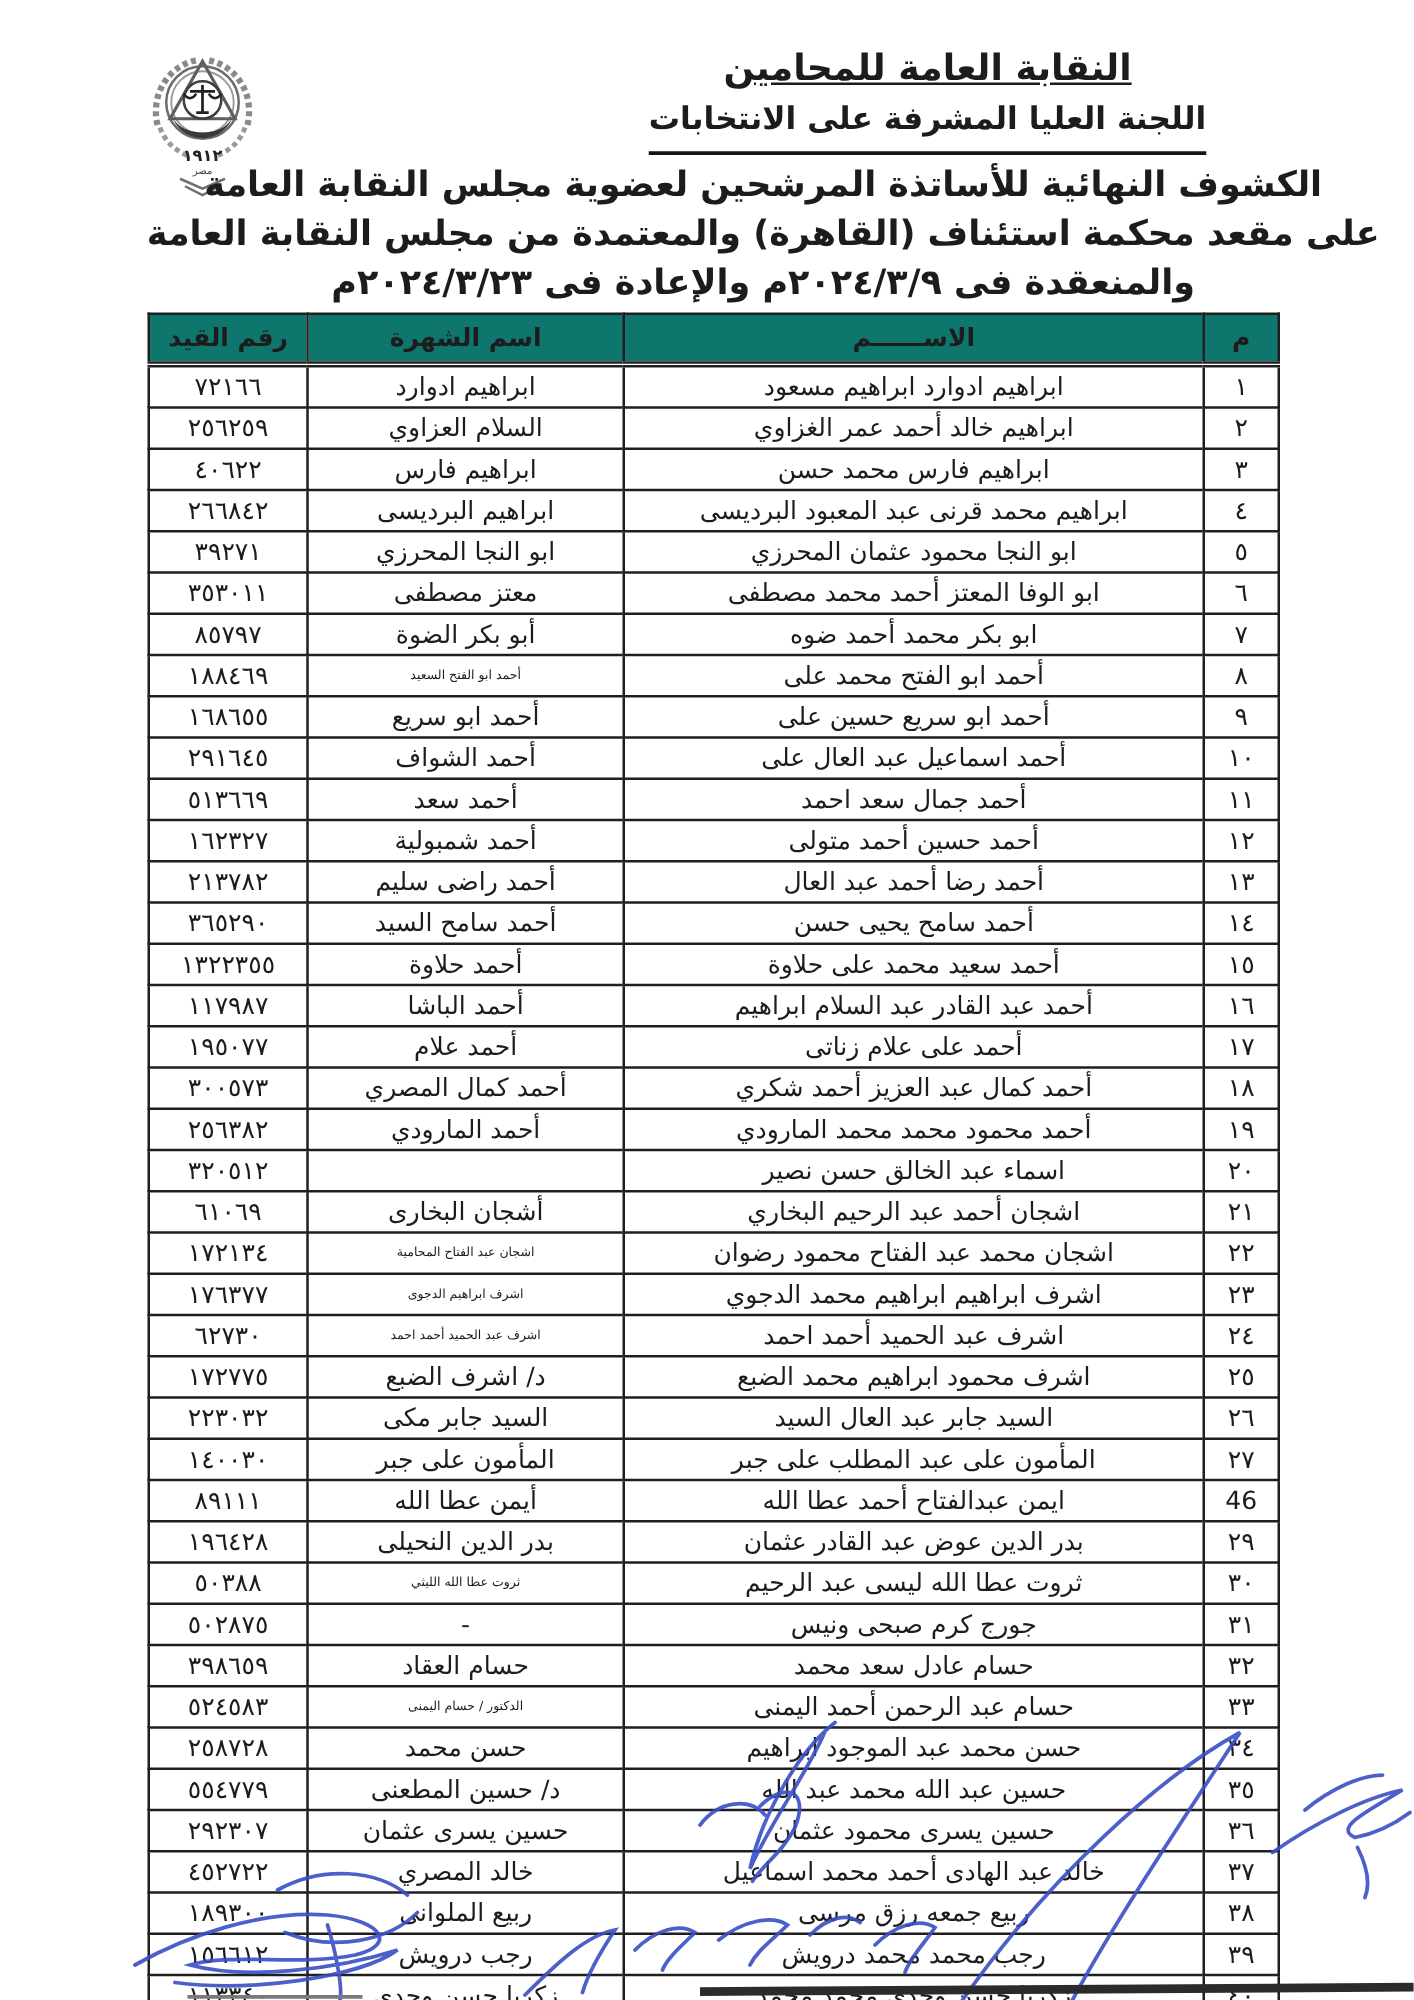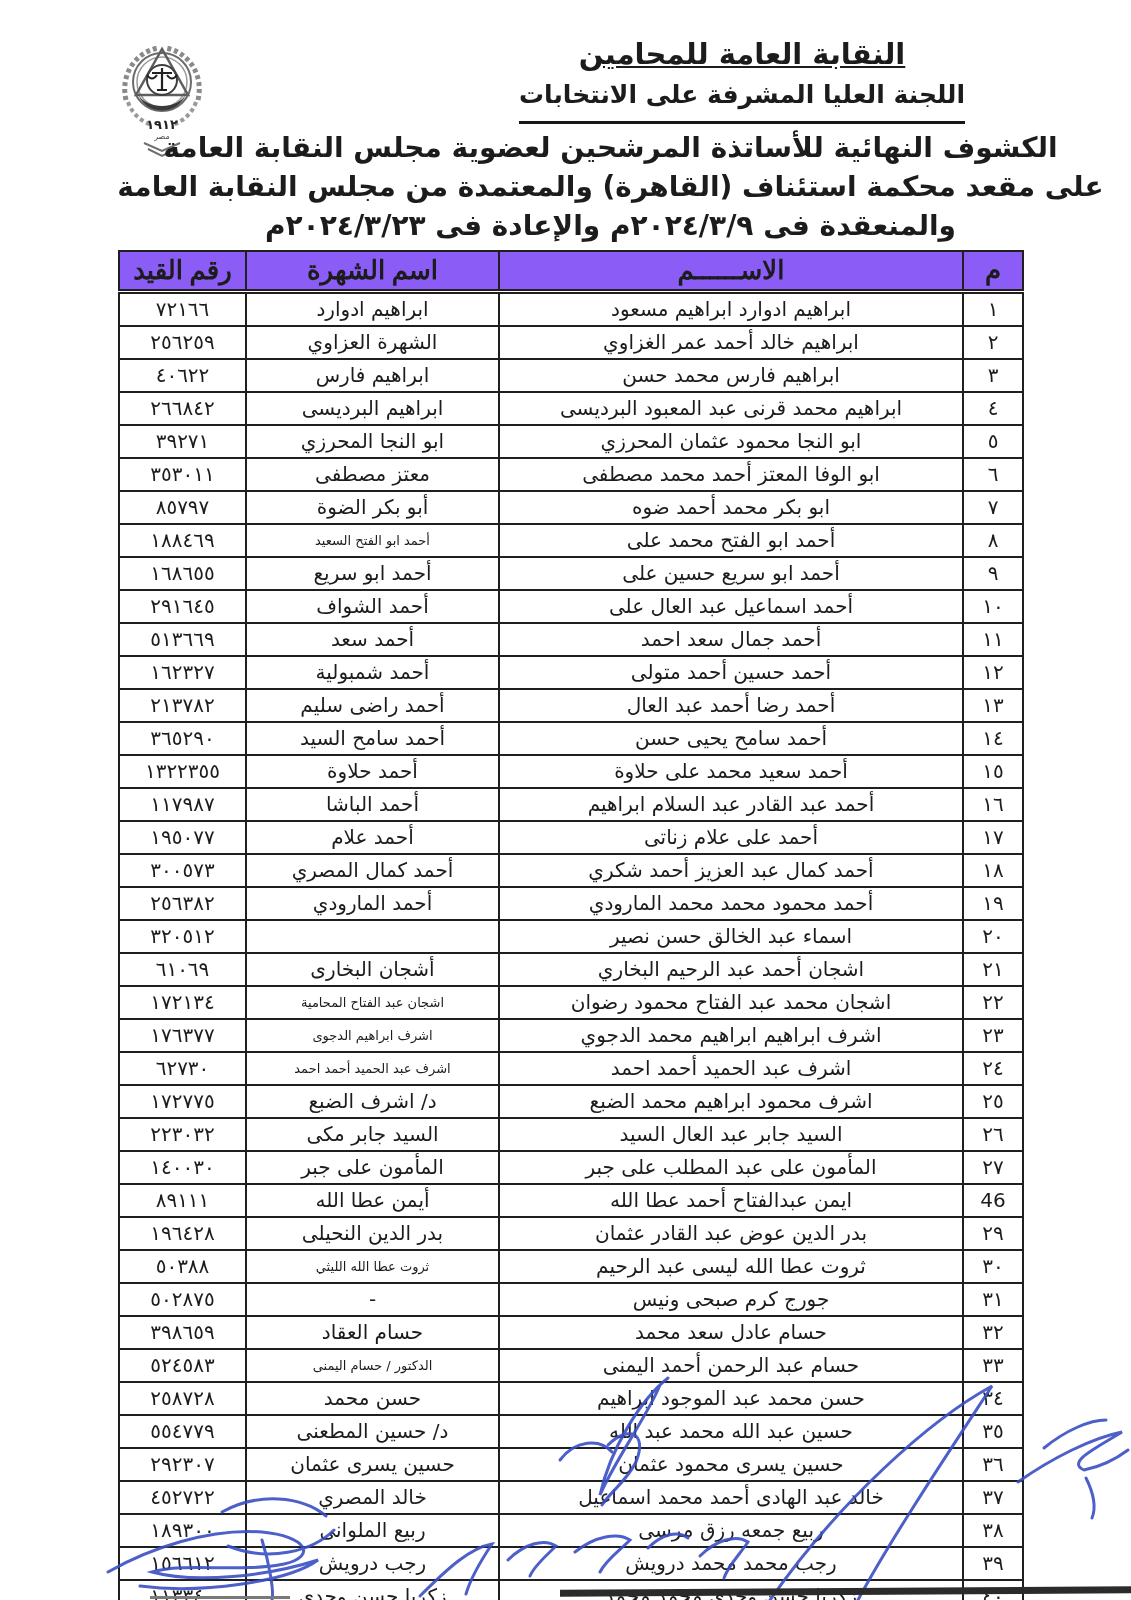--- a/index.html
+++ b/index.html
@@ -28,28 +28,28 @@
     border-collapse:collapse;table-layout:fixed;
     font-size:20px;
   }
   .roster th,.roster td{
     border:2px solid #1f1f1f;
     padding:0 4px;overflow:hidden;white-space:nowrap;
     text-align:center;vertical-align:middle;
     height:31px;line-height:29px;
   }
   .roster thead th{
-    background:#8b5cf6;font-weight:700;font-size:26px;
-    height:37px;border-bottom:5px double #1f1f1f;font-family:Liberation Serif, serif;
+    background:#0f766e;font-weight:700;font-size:20px;
+    height:37px;border-bottom:5px double #1f1f1f;
   }
   .col-index{width:60px;}
   .col-name{width:464px;}
   .col-alias{width:253px;}
   .col-reg{width:127px;}
-  .roster td.small{font-size:13px;}
+  .roster td.small{font-size:10px;}
   .roster td{font-weight:500;}
   
   .ink-layer{position:absolute;top:0;left:0;width:1131px;height:1600px;pointer-events:none;}
   .scan-bar1{position:absolute;left:560px;top:1588px;width:571px;height:7px;background:#2b2b2b;transform:rotate(-.35deg);}
   .scan-bar2{position:absolute;left:150px;top:1596px;width:140px;height:3px;background:#7a7a7a;}
 </style>
 </head>
 <body>
 
 <div class="logo-wrap">
@@ -100,21 +100,21 @@
   <tbody>
       <tr>
         <td>١</td>
         <td>ابراهيم ادوارد ابراهيم مسعود</td>
         <td>ابراهيم ادوارد</td>
         <td>٧٢١٦٦</td>
       </tr>
       <tr>
         <td>٢</td>
         <td>ابراهيم خالد أحمد عمر الغزاوي</td>
-        <td>الشهرة العزاوي</td>
+        <td>السلام العزاوي</td>
         <td>٢٥٦٢٥٩</td>
       </tr>
       <tr>
         <td>٣</td>
         <td>ابراهيم فارس محمد حسن</td>
         <td>ابراهيم فارس</td>
         <td>٤٠٦٢٢</td>
       </tr>
       <tr>
         <td>٤</td>

